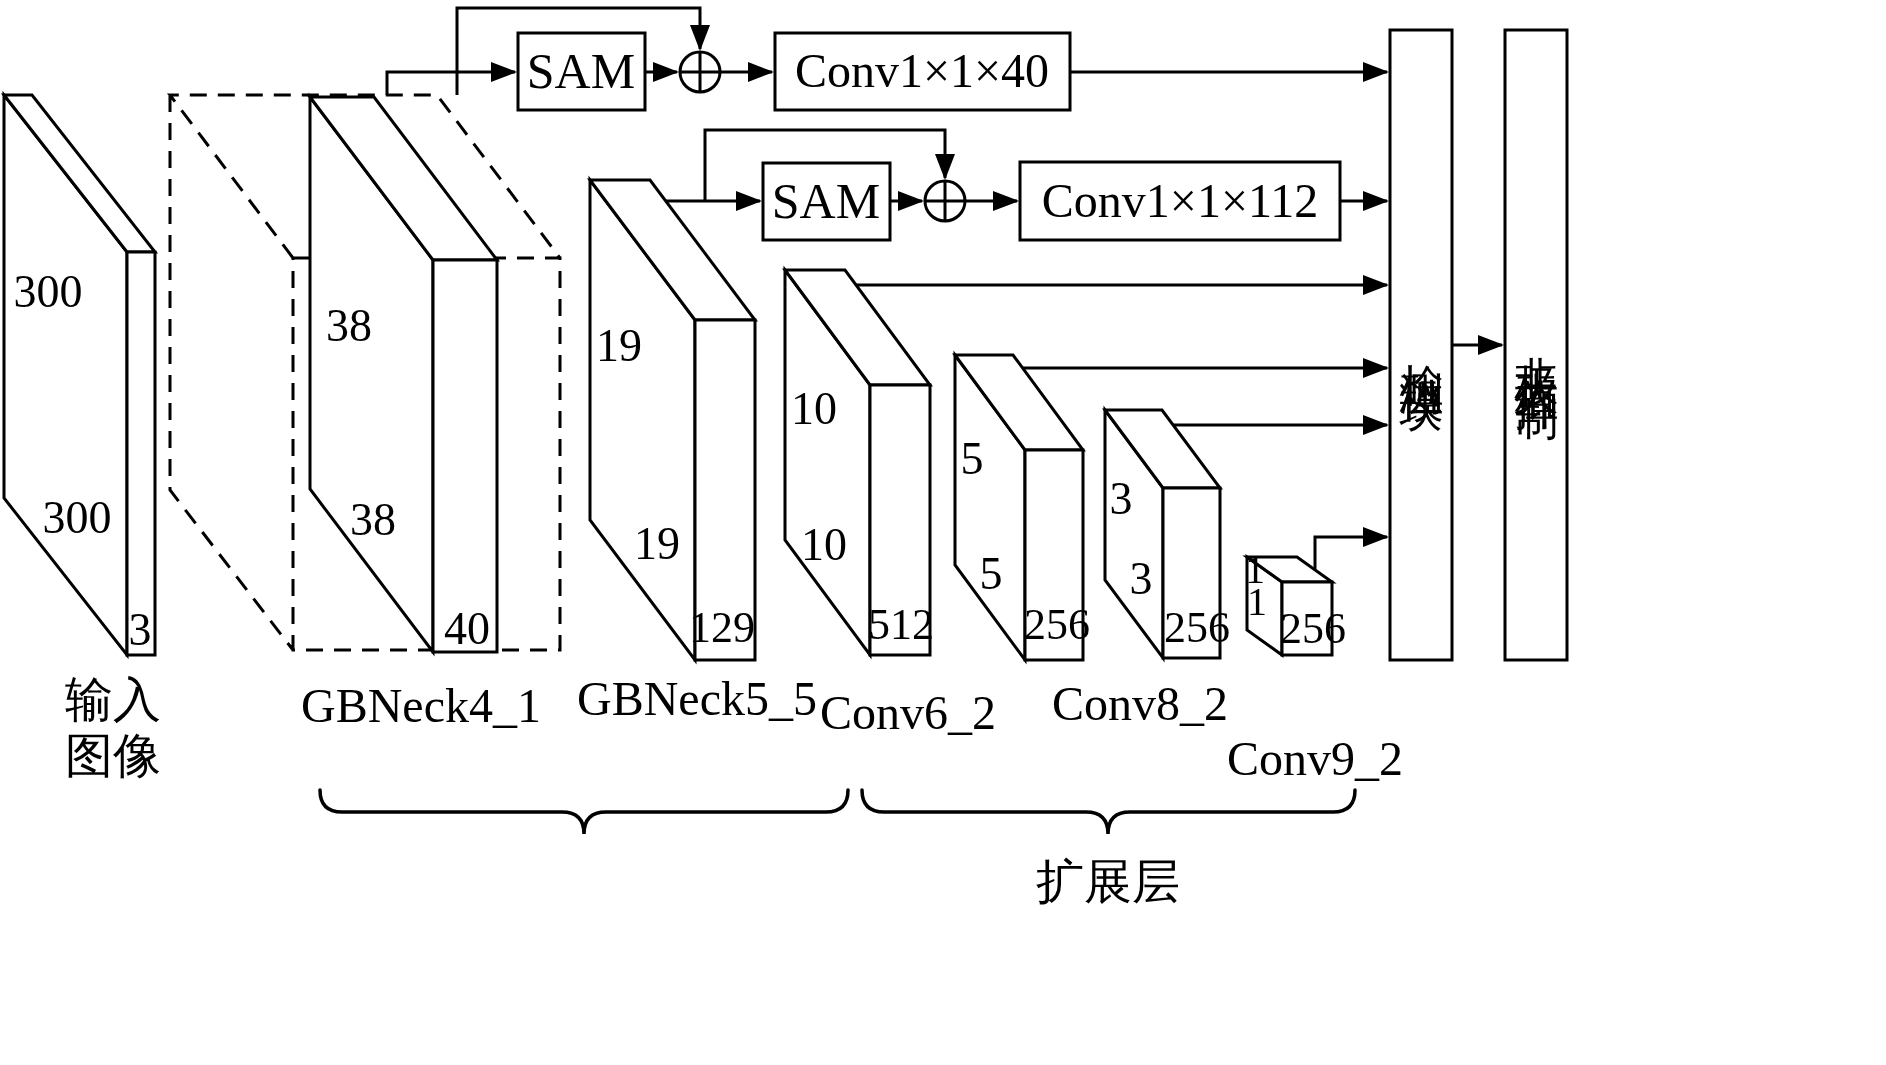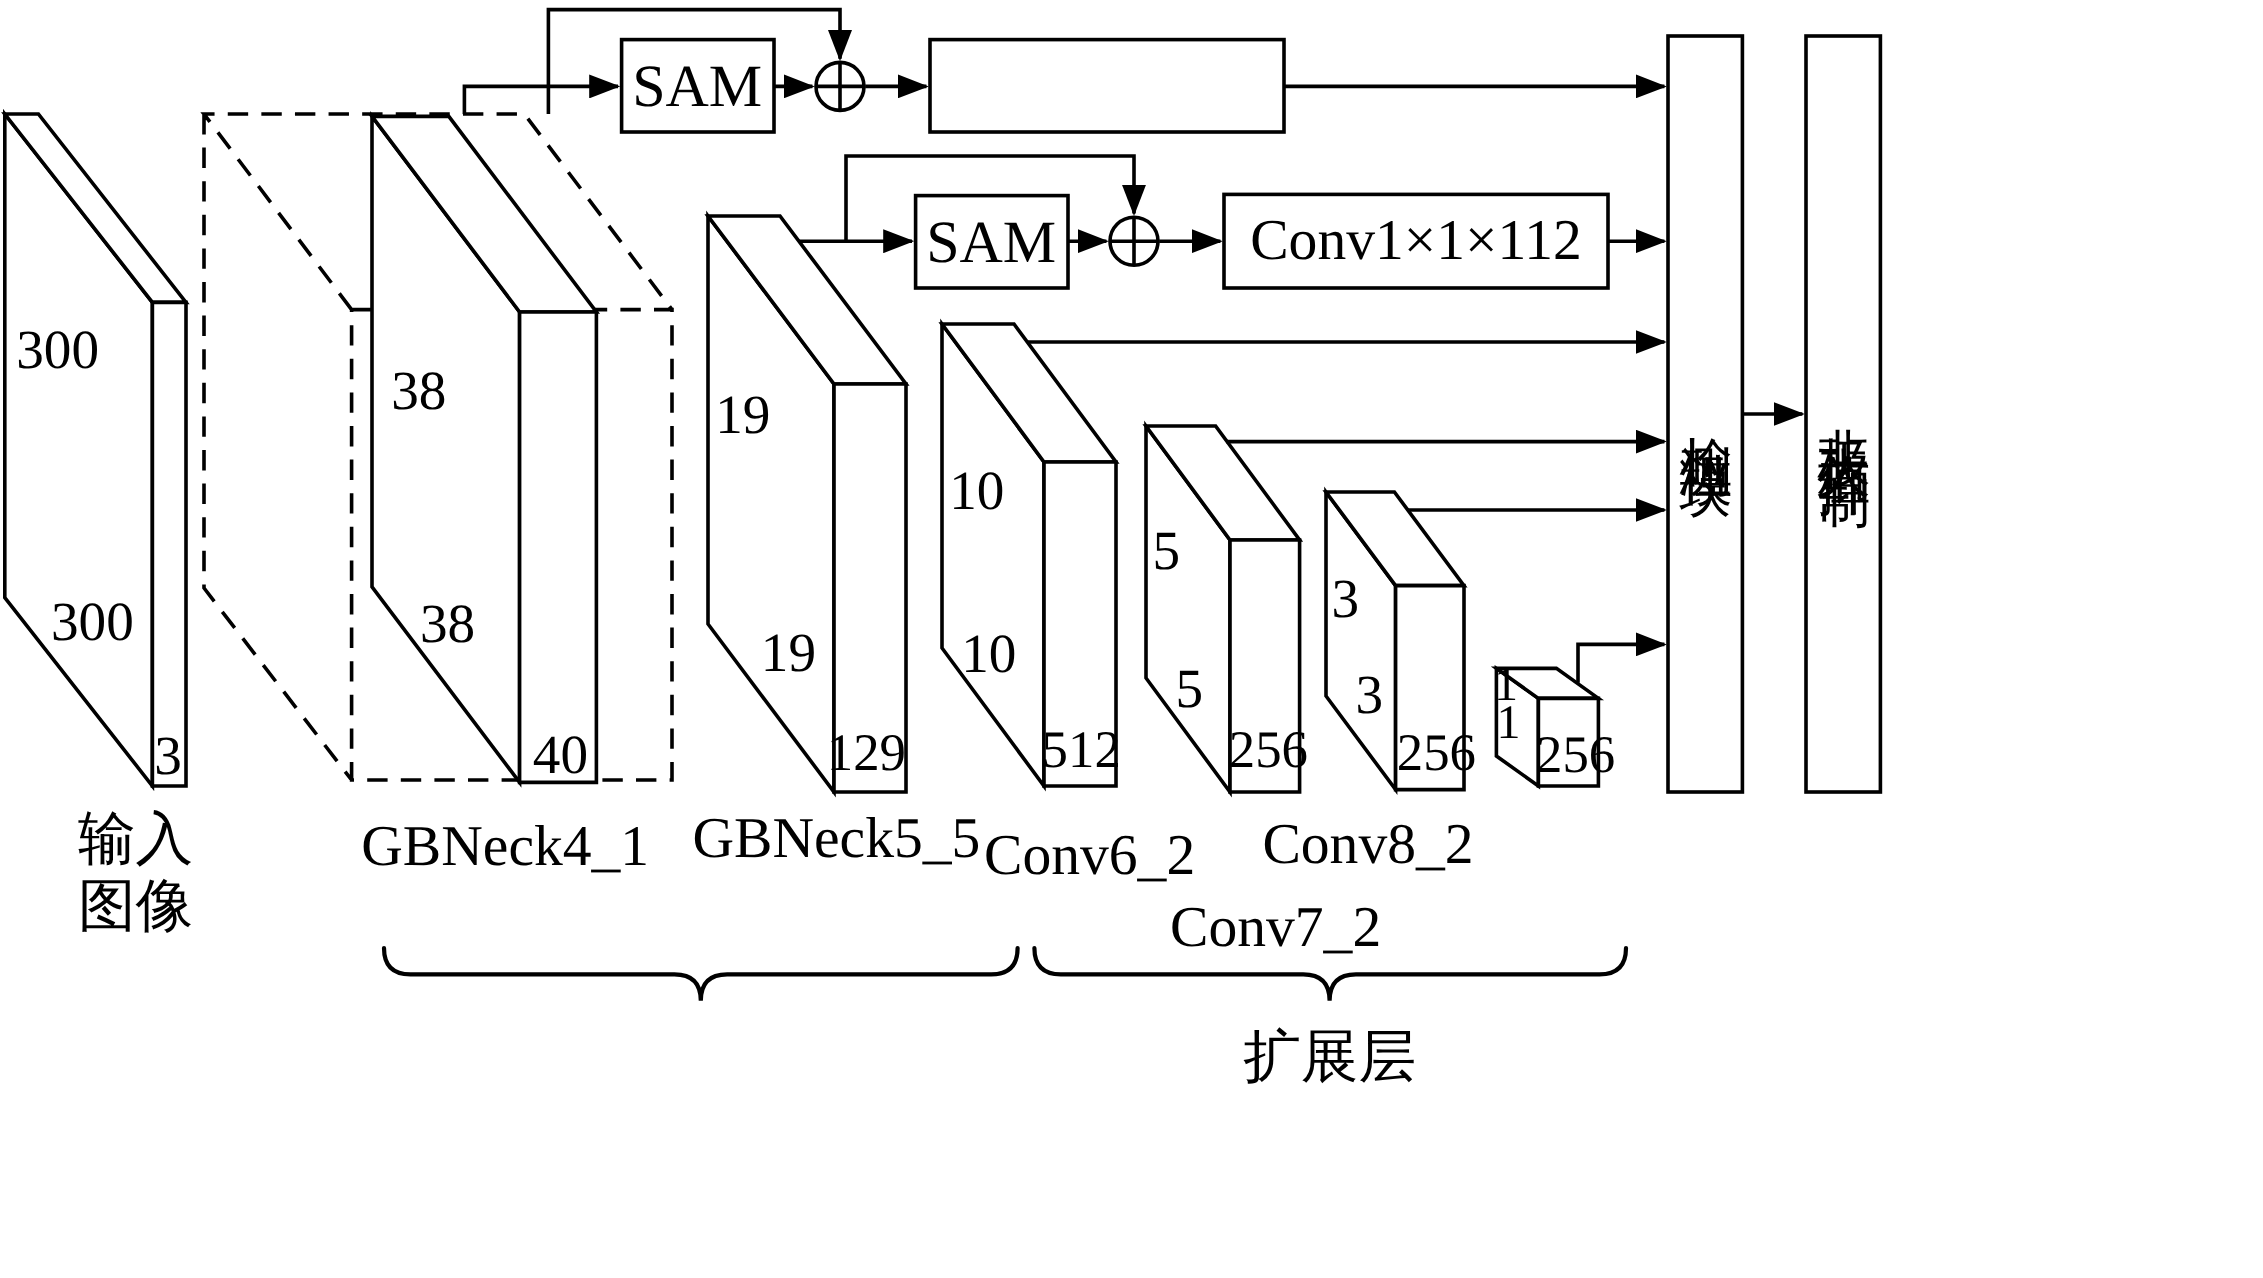--- a/index.html
+++ b/index.html
@@ -144,32 +144,33 @@
   <div class="t s48" style="left:697px; top:699px">GBNeck5_5</div>
 
   <div class="t s46" style="left:814px; top:409px">10</div>
   <div class="t s46" style="left:824px; top:545px">10</div>
   <div class="t s44" style="left:901px; top:625px">512</div>
   <div class="t s48" style="left:908px; top:713px">Conv6_2</div>
 
   <div class="t s46" style="left:972px;  top:459px">5</div>
   <div class="t s46" style="left:991px;  top:574px">5</div>
   <div class="t s44" style="left:1057px; top:625px">256</div>
-  <div class="t s48" style="left:1063px; top:773px">Conv7_2</div>
 
   <div class="t s46" style="left:1121px; top:499px">3</div>
   <div class="t s46" style="left:1141px; top:579px">3</div>
   <div class="t s44" style="left:1197px; top:628px">256</div>
   <div class="t s48" style="left:1140px; top:704px">Conv8_2</div>
 
   <div class="t s40" style="left:1255px; top:570px">1</div>
   <div class="t s40" style="left:1257px; top:602px">1</div>
   <div class="t s44" style="left:1313px; top:629px">256</div>
+  <div class="t s48" style="left:1315px; top:759px">Conv9_2</div>
 
   <div class="t s50" style="left:581px;  top:71px">SAM</div>
+  <div class="t s48" style="left:922px;  top:71px">Conv1×1×40</div>
   <div class="t s50" style="left:826px;  top:201px">SAM</div>
   <div class="t s48" style="left:1180px; top:201px">Conv1×1×112</div>
   <div class="t s44 vert" style="left:1421px; top:345px">检测模块</div>
   <div class="t s44 vert" style="left:1536px; top:345px">非极大值抑制</div>
 
   <div class="t s48" style="left:1108px; top:882px">扩展层</div>
 
 </div>
 
 </body></html>

